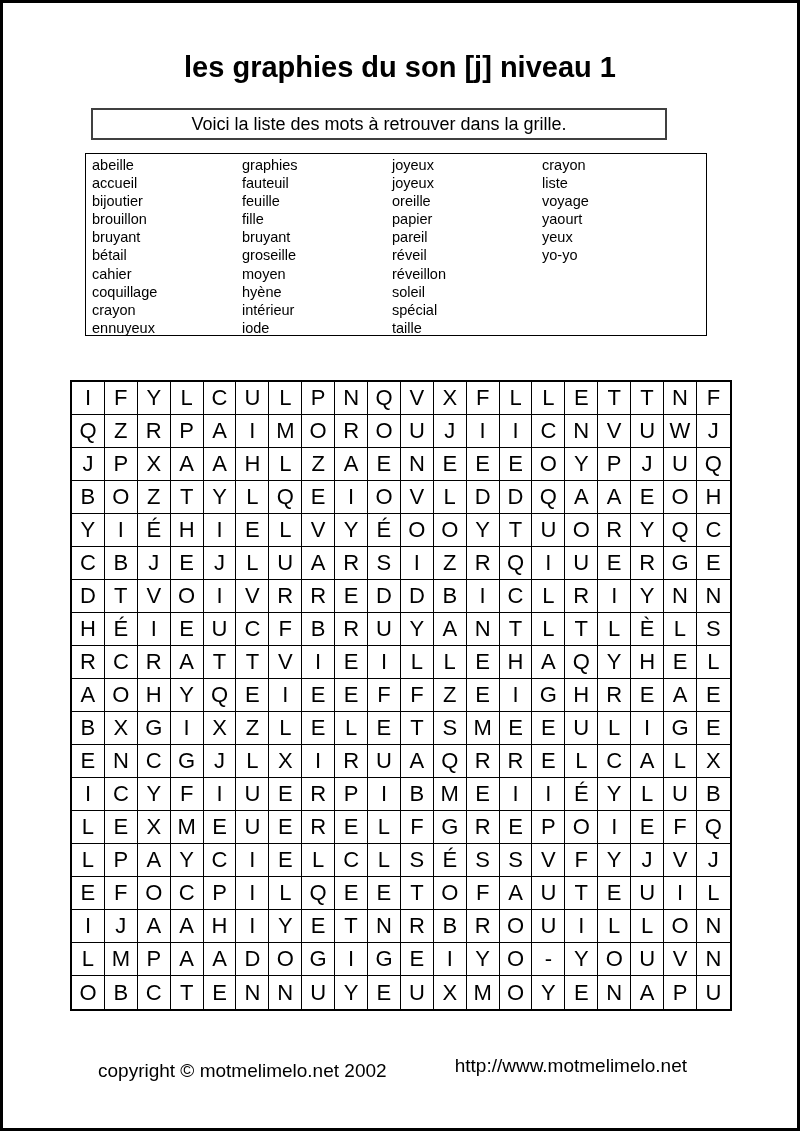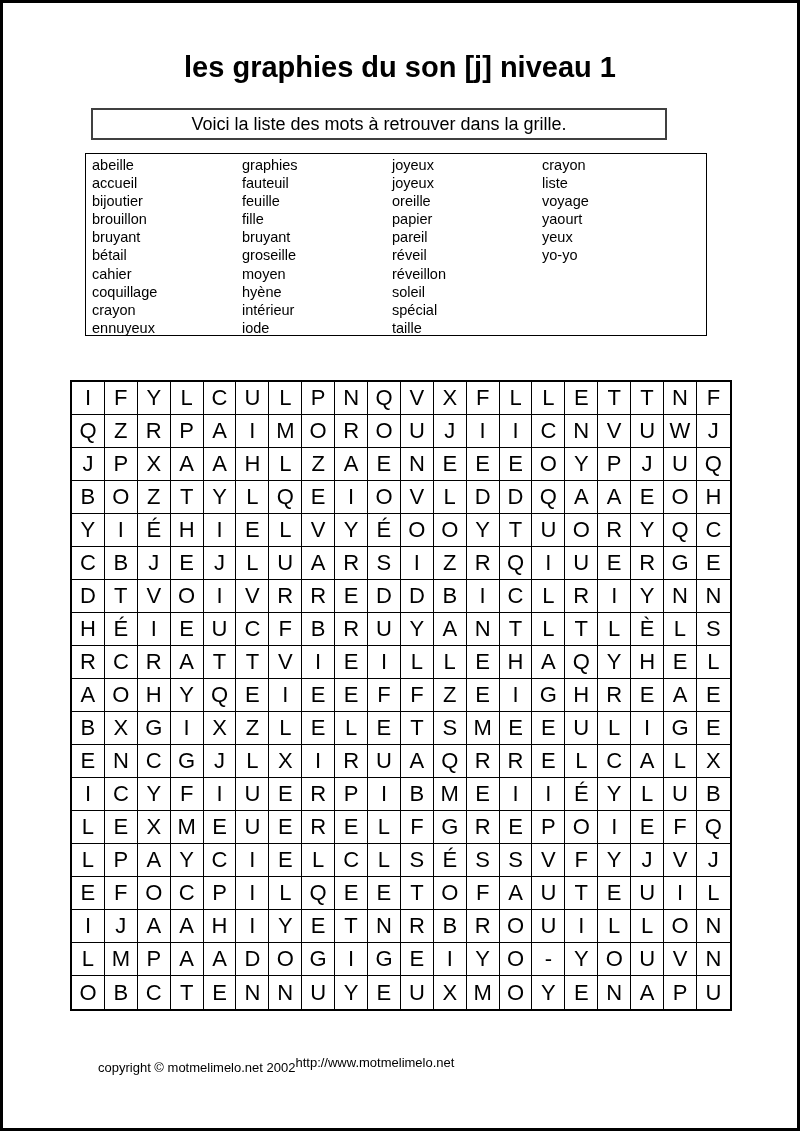--- a/index.html
+++ b/index.html
@@ -49,22 +49,22 @@
     border-right: 1px solid #000000;
     border-bottom: 1px solid #000000;
     display: flex; align-items: center; justify-content: center;
     font-size: 22px;
     font-weight: 400;
   }
   .cell:nth-child(20n) { border-right: none; }
   .cell:nth-child(n+361) { border-bottom: none; }
   .footer {
     position: absolute; left: 95px; right: 110px; top: 1052px;
-    display: flex; align-items: flex-start;
-    font-size: 13px;
+    display: flex; justify-content: space-between; align-items: flex-start;
+    font-size: 19px;
   }
   .footer .copyright { margin-top: 5px; }
 </style>
 </head>
 <body>
 
 <h1 class="title">les graphies du son [j] niveau 1</h1>
 
 <div class="subtitle-box">
   <span>Voici la liste des mots à retrouver dans la grille.</span>

